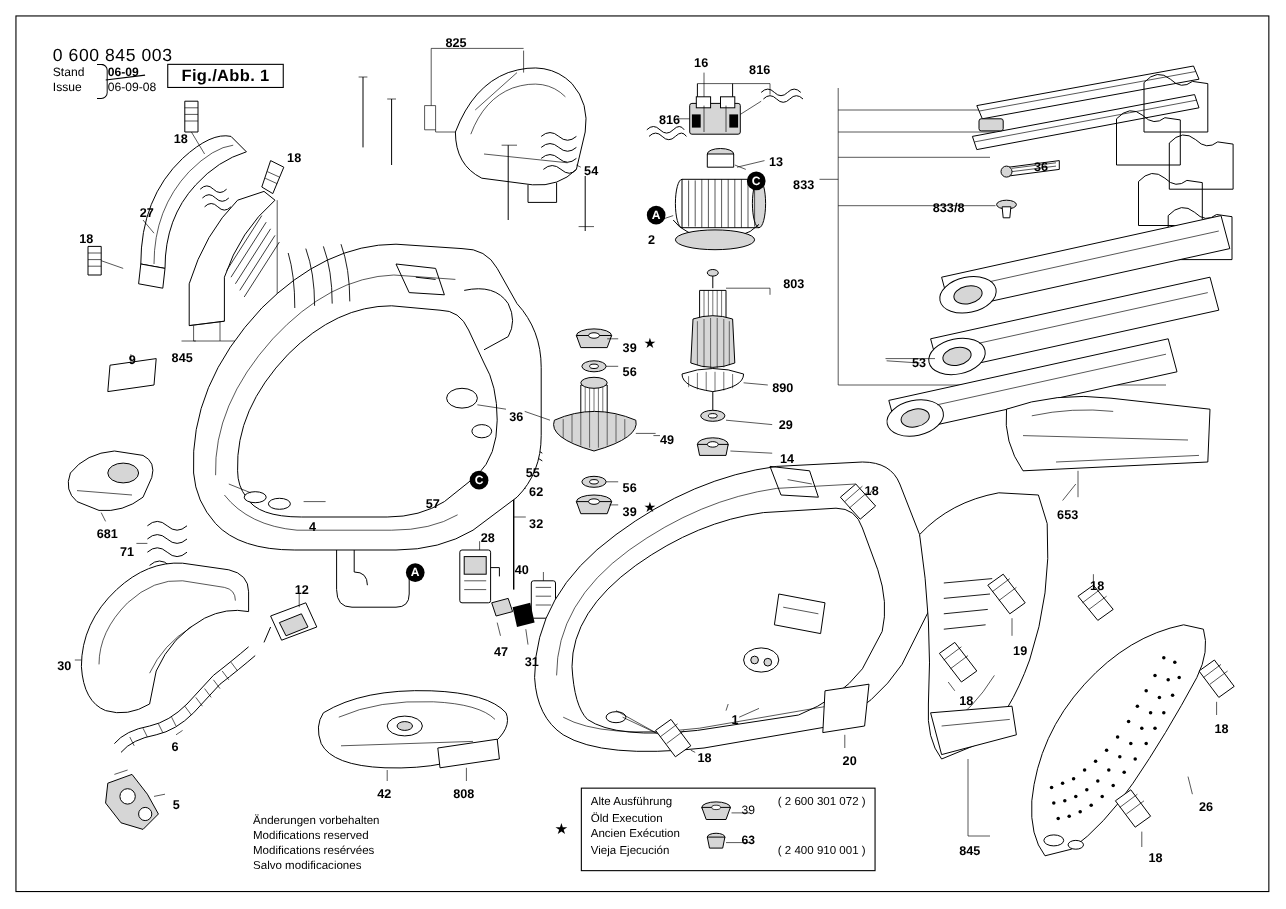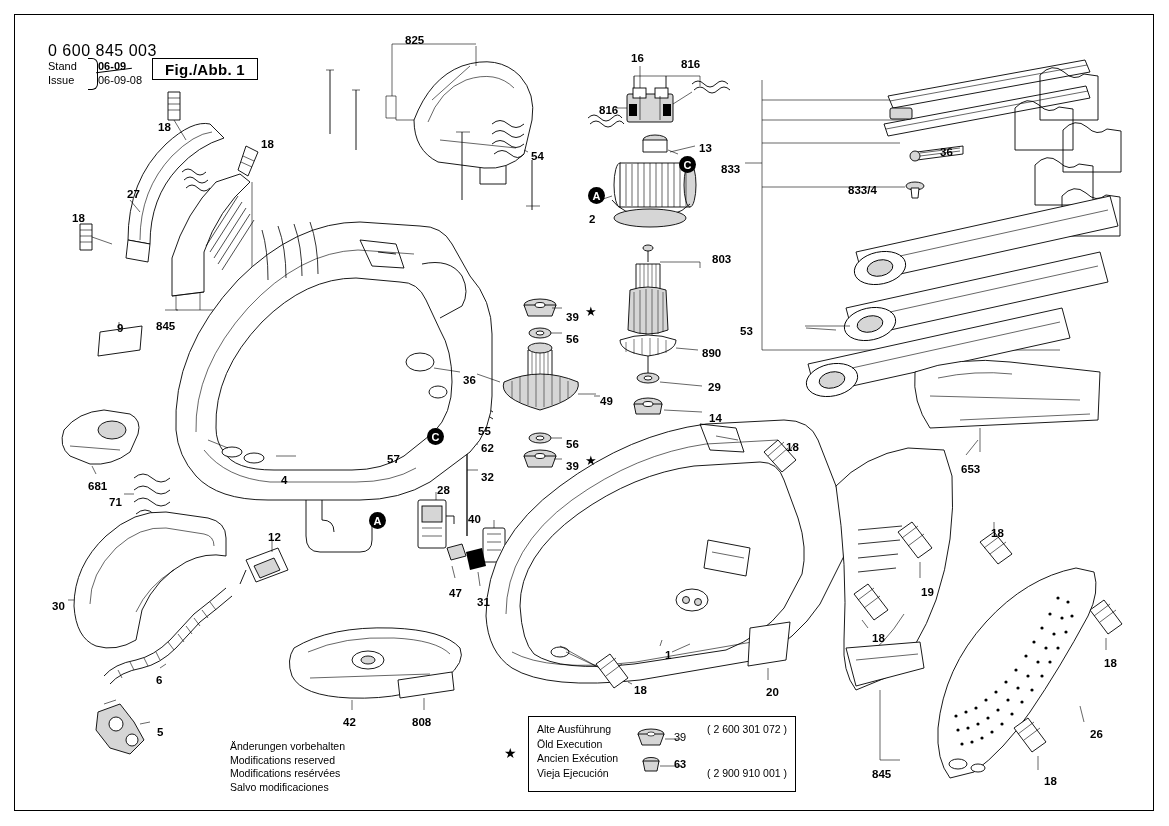--- a/index.html
+++ b/index.html
@@ -737,21 +737,21 @@
     </g>
   </svg>
 
   <div class="lbl" style="left:405px;top:34px;">825</div>
   <div class="lbl" style="left:631px;top:52px;">16</div>
   <div class="lbl" style="left:681px;top:58px;">816</div>
   <div class="lbl" style="left:599px;top:104px;">816</div>
   <div class="lbl" style="left:699px;top:142px;">13</div>
   <div class="lbl" style="left:721px;top:163px;">833</div>
   <div class="lbl" style="left:940px;top:146px;">36</div>
-  <div class="lbl" style="left:848px;top:184px;">833/4</div>
+  <div class="lbl" style="left:848px;top:184px;">833/8</div>
   <div class="lbl" style="left:589px;top:213px;">2</div>
   <div class="lbl" style="left:158px;top:121px;">18</div>
   <div class="lbl" style="left:261px;top:138px;">18</div>
   <div class="lbl" style="left:127px;top:188px;">27</div>
   <div class="lbl" style="left:72px;top:212px;">18</div>
   <div class="lbl" style="left:531px;top:150px;">54</div>
   <div class="lbl" style="left:117px;top:322px;">9</div>
   <div class="lbl" style="left:156px;top:320px;">845</div>
   <div class="lbl" style="left:712px;top:253px;">803</div>
   <div class="lbl" style="left:702px;top:347px;">890</div>
@@ -784,21 +784,21 @@
   <div class="lbl" style="left:634px;top:684px;">18</div>
   <div class="lbl" style="left:766px;top:686px;">20</div>
   <div class="lbl" style="left:786px;top:441px;">18</div>
   <div class="lbl" style="left:921px;top:586px;">19</div>
   <div class="lbl" style="left:991px;top:527px;">18</div>
   <div class="lbl" style="left:872px;top:632px;">18</div>
   <div class="lbl" style="left:1104px;top:657px;">18</div>
   <div class="lbl" style="left:1090px;top:728px;">26</div>
   <div class="lbl" style="left:1044px;top:775px;">18</div>
   <div class="lbl" style="left:872px;top:768px;">845</div>
-  <div class="lbl" style="left:740px;top:325px;">53</div>
+  <div class="lbl" style="left:829px;top:325px;">53</div>
   <div class="lbl" style="left:961px;top:463px;">653</div>
 
   <div class="circ" style="left:588px;top:187px;">A</div>
   <div class="circ" style="left:679px;top:156px;">C</div>
   <div class="circ" style="left:427px;top:428px;">C</div>
   <div class="circ" style="left:369px;top:512px;">A</div>
 
   <div class="star" style="left:585px;top:304px;">★</div>
   <div class="star" style="left:585px;top:453px;">★</div>
 
@@ -812,21 +812,21 @@
     <div id="legend-lines">
       <div>Alte Ausführung</div>
       <div>Öld Execution</div>
       <div>Ancien Exécution</div>
       <div>Vieja Ejecución</div>
     </div>
     <div id="legend-codes">
       <div>( 2 600 301 072 )</div>
       <div>&nbsp;</div>
       <div>&nbsp;</div>
-      <div>( 2 900 910 001 )</div>
+      <div>( 2 400 910 001 )</div>
     </div>
     <svg width="266" height="74" style="position:absolute;left:0;top:0;">
       <g>
         <ellipse cx="122" cy="17" rx="13" ry="5" fill="#d6d6d6" stroke="#000" stroke-width="0.9"></ellipse>
         <path d="M109 17 L135 17 L131 28 L113 28 Z" fill="#d6d6d6" stroke="#000" stroke-width="0.9"></path>
         <ellipse cx="122" cy="17" rx="4" ry="2" fill="#fff" stroke="#000" stroke-width="0.7"></ellipse>
       </g>
       <g>
         <ellipse cx="122" cy="44" rx="8" ry="3.5" fill="#d6d6d6" stroke="#000" stroke-width="0.9"></ellipse>
         <path d="M114 44 L130 44 L128 54 L116 54 Z" fill="#d6d6d6" stroke="#000" stroke-width="0.9"></path>

